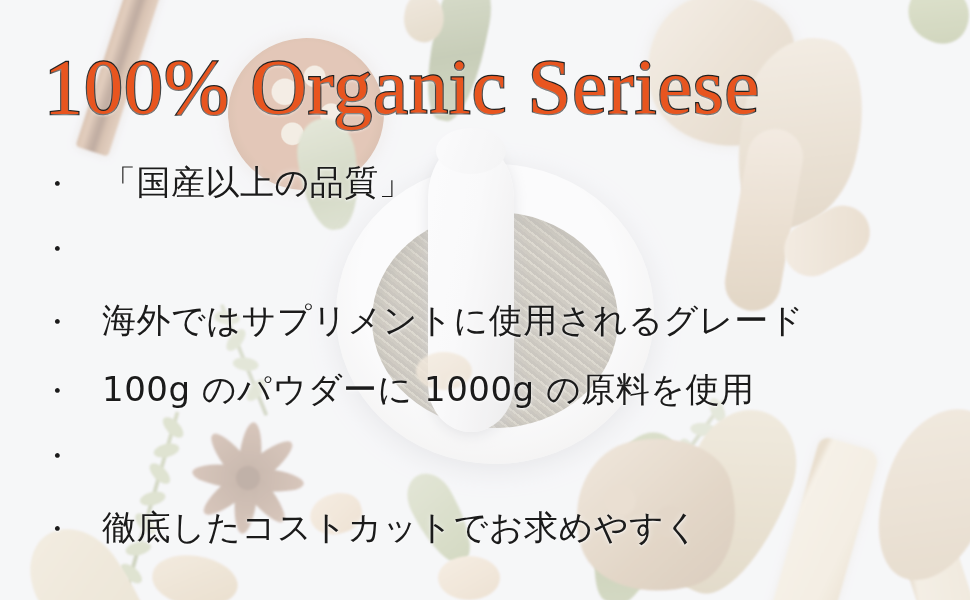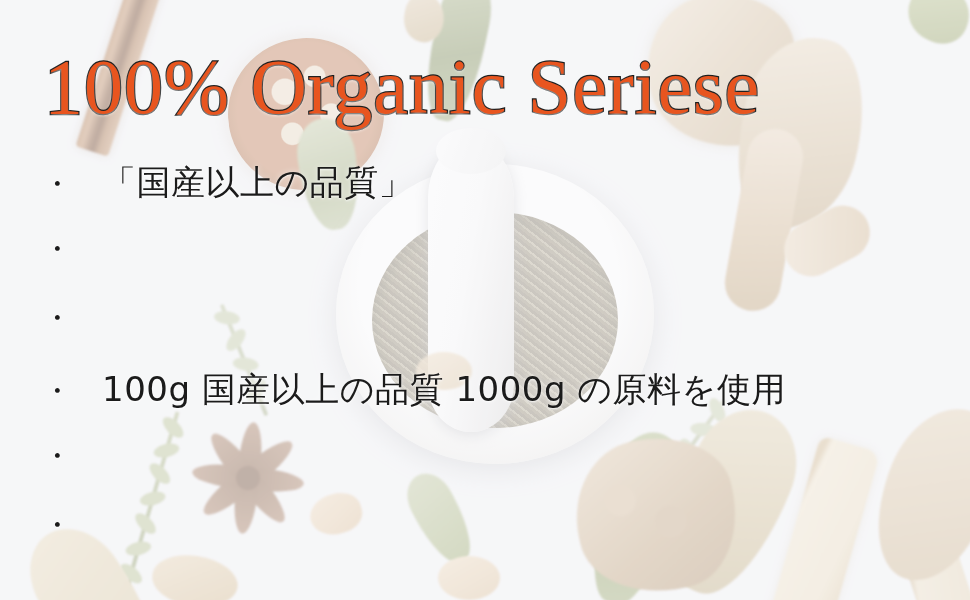--- a/index.html
+++ b/index.html
@@ -293,30 +293,32 @@
         <span class="mark">・</span>
         <span class="txt">「国産以上の品質」</span>
       </div>
 
       <div class="bullet">
         <span class="mark">・</span>
       </div>
 
       <div class="bullet">
         <span class="mark">・</span>
-      </div>
-
-      <div class="bullet">
-        <span class="mark">・</span>
-        <span class="txt">100g 国産以上の品質 1000g の原料を使用</span>
-      </div>
-
-      <div class="bullet">
-        <span class="mark">・</span>
-      </div>
-
-      <div class="bullet">
-        <span class="mark">・</span>
+        <span class="txt">海外ではサプリメントに使用されるグレード</span>
+      </div>
+
+      <div class="bullet">
+        <span class="mark">・</span>
+        <span class="txt">100g のパウダーに 1000g の原料を使用</span>
+      </div>
+
+      <div class="bullet">
+        <span class="mark">・</span>
+      </div>
+
+      <div class="bullet">
+        <span class="mark">・</span>
+        <span class="txt">徹底したコストカットでお求めやすく</span>
       </div>
 
     </div>
   </div>
 </div>
 
 </body></html>

